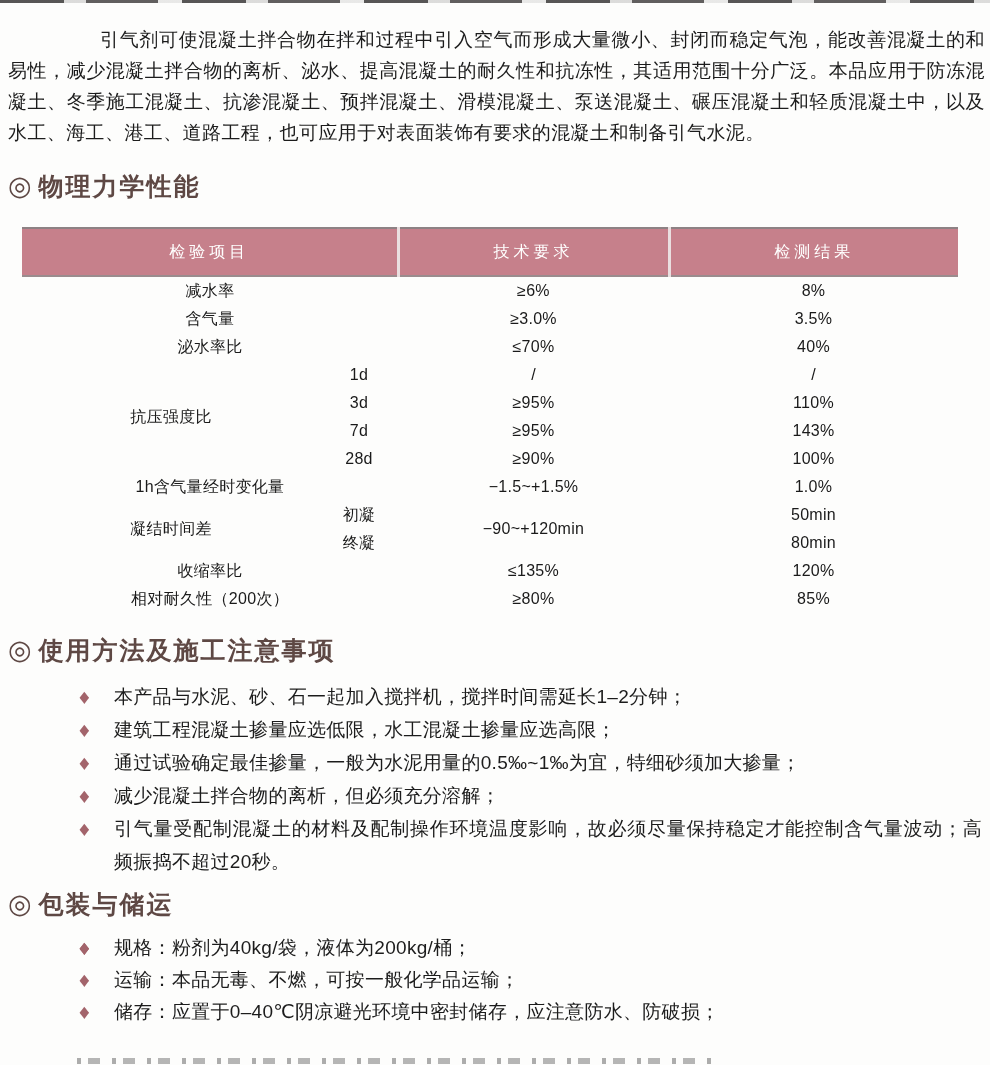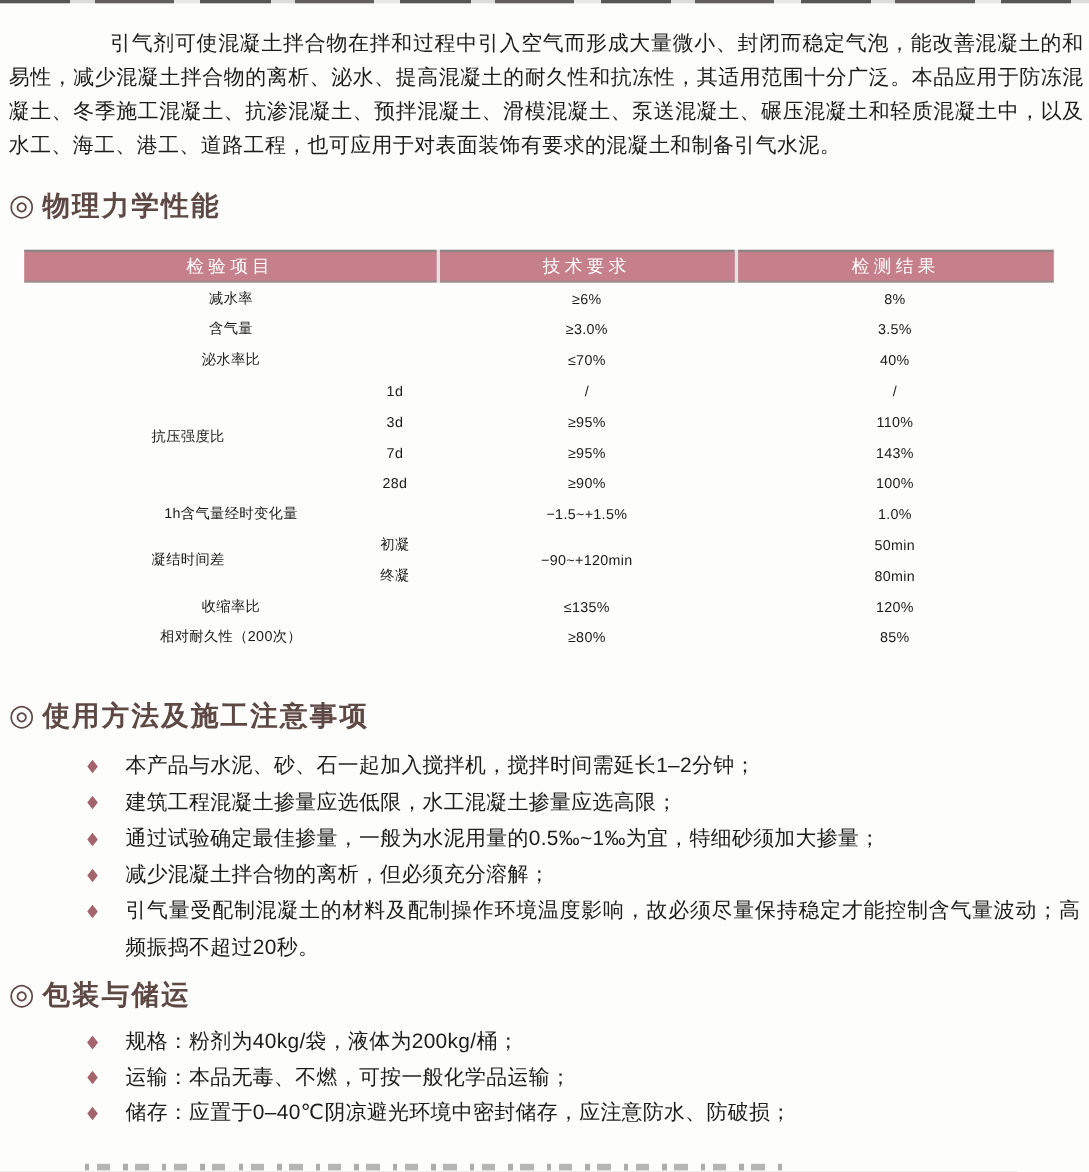--- a/index.html
+++ b/index.html
@@ -32,26 +32,26 @@
   #sec3 { top:888px; }
 
   table.phys {
     position:absolute; left:22px; top:227px; width:936px;
     border-collapse:collapse; table-layout:fixed;
   }
   table.phys thead th {
     height:24px; background:#c6808b; color:#ffffff;
     font-size:16px; font-weight:normal; letter-spacing:4px;
     border-top:2px solid #8d8284; border-bottom:2px solid #9a8c8e;
-    padding:1px;
+    padding:11px;
   }
   table.phys thead th.div { border-left:3px solid #eadfe0;font-family:Liberation Serif, serif; }
   table.phys tbody td {
     height:28px; text-align:center; vertical-align:middle;
-    font-size:13px; color:#1a1a1a; padding:0; letter-spacing:.3px;
+    font-size:16px; color:#1a1a1a; padding:0; letter-spacing:.3px;
   }
   ul.bullets {
     position:absolute; left:8px; width:974px; margin:0; padding:0;
     list-style:none;
   }
   #usage    { top:680px; }
   #usage li { line-height:33px; }
   #packaging    { top:932px; }
   #packaging li { line-height:32px; }
   ul.bullets li {

